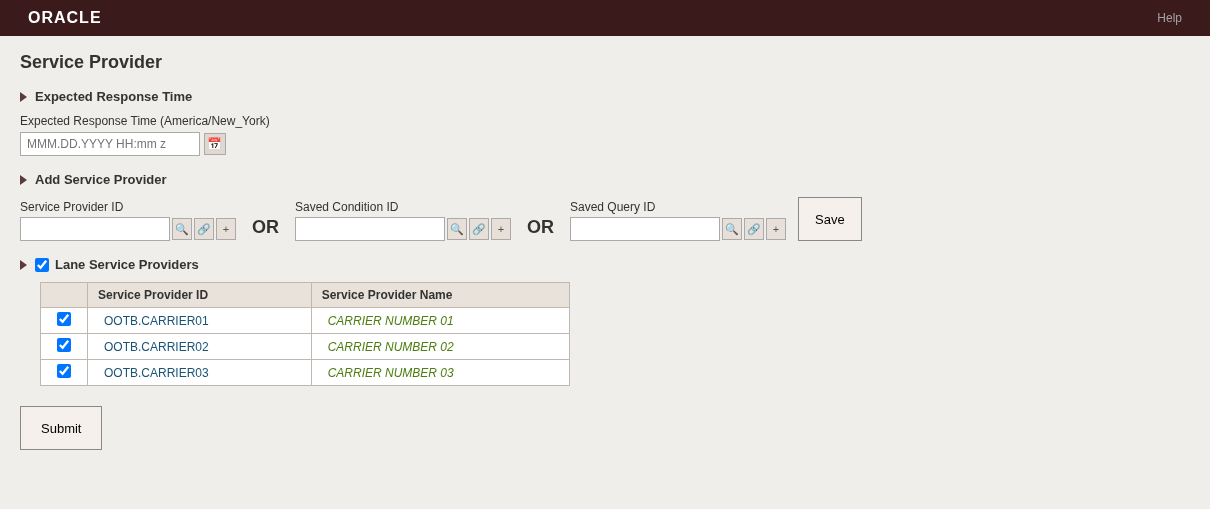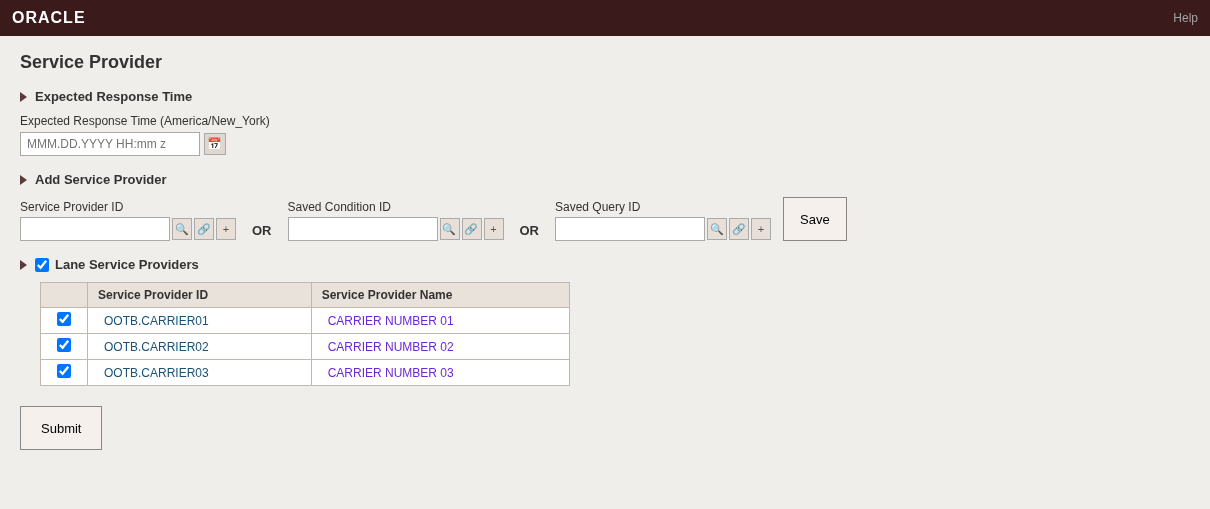--- a/index.html
+++ b/index.html
@@ -5,21 +5,21 @@
     * { box-sizing: border-box; margin: 0; padding: 0; }
     body { font-family: Arial, sans-serif; font-size: 13px; background: #f0eeea; color: #333; }
 
     
     .topbar {
       background: #3a1a1a;
       height: 36px;
       display: flex;
       align-items: center;
       justify-content: space-between;
-      padding: 0 12px;
+      padding: 0 28px;
     }
     .topbar-logo {
       color: #fff;
       font-size: 16px;
       font-weight: bold;
       letter-spacing: 1px;
     }
     .topbar-help {
       color: #a3a3a3;
       font-size: 12px;
@@ -144,21 +144,21 @@
       background: #e8e0d8;
       display: flex;
       align-items: center;
       justify-content: center;
       cursor: pointer;
       font-size: 11px;
       color: #555;
     }
 
     .or-label {
-      font-size: 13px;
+      font-size: 18px;
       color: #333;
       font-weight: bold;
       align-self: flex-end;
       padding-bottom: 3px;
       margin: 0 4px;
     }
 
     .save-btn {
       height: 44px;
       padding: 0 16px;
@@ -225,21 +225,22 @@
 
     .sp-table th:first-child {
       width: 36px;
     }
 
     .sp-table td .carrier-id {
       color: #1a5276;
     }
 
     .sp-table td .carrier-name {
-      color: #6d28d9;
+      color: #4d7c0f;
+      font-style: italic;
     }
 
     
     .submit-section {
       margin-top: 20px;
     }
 
     .submit-btn {
       height: 44px;
       padding: 0 20px;

